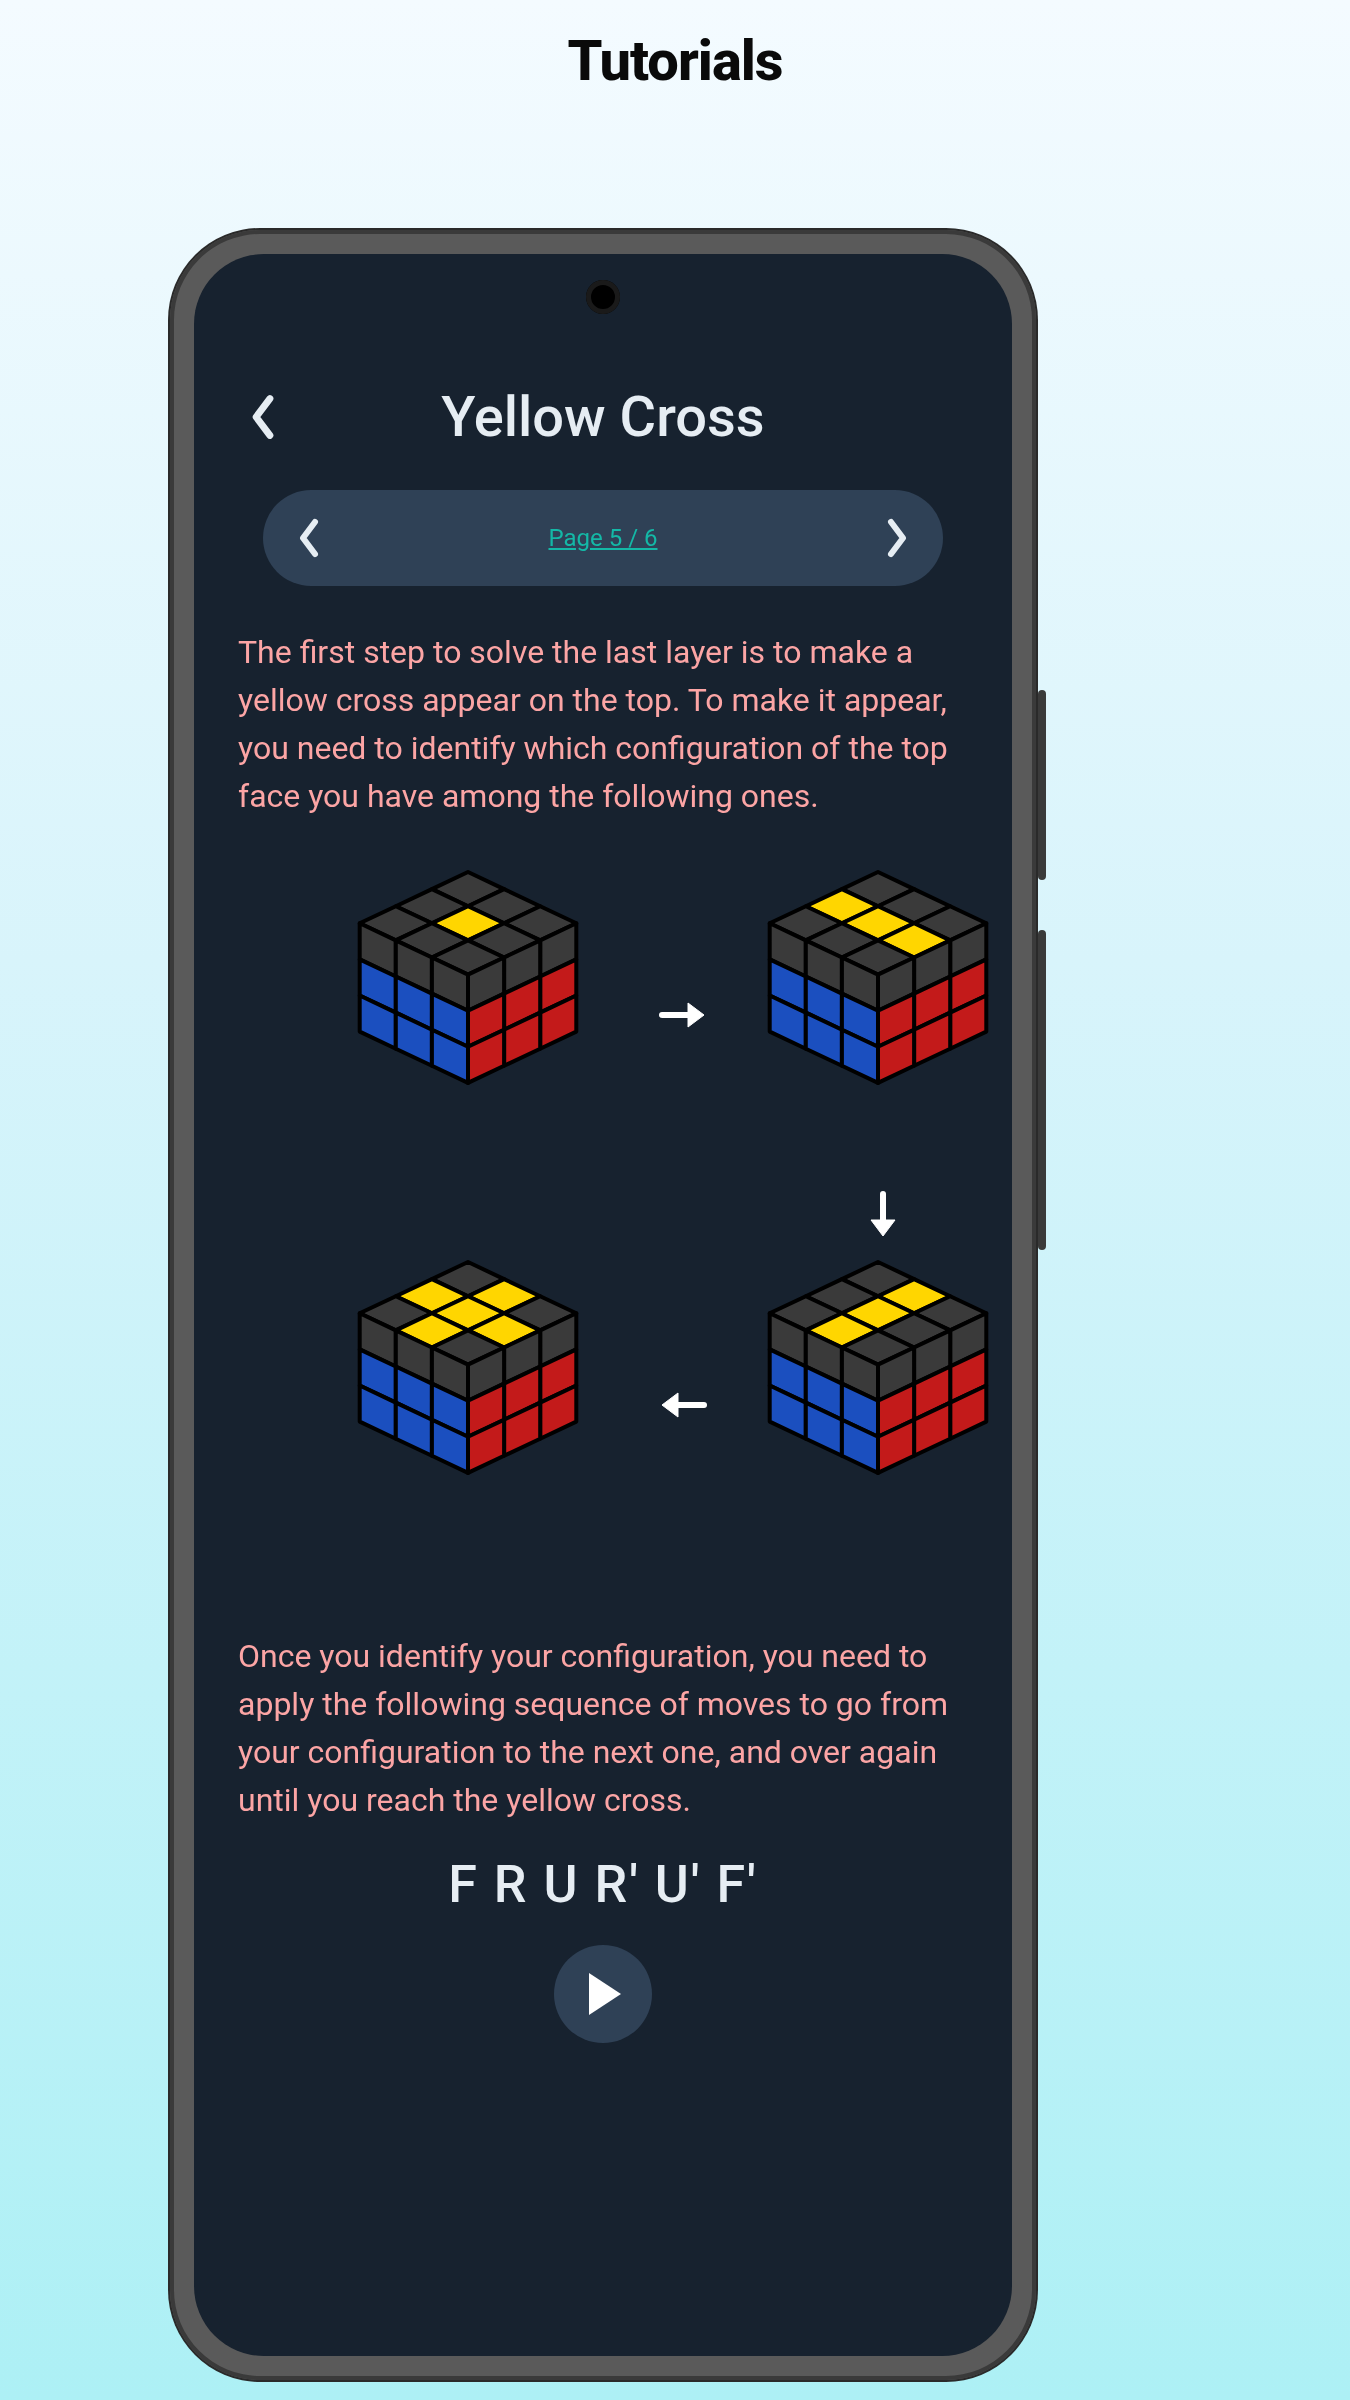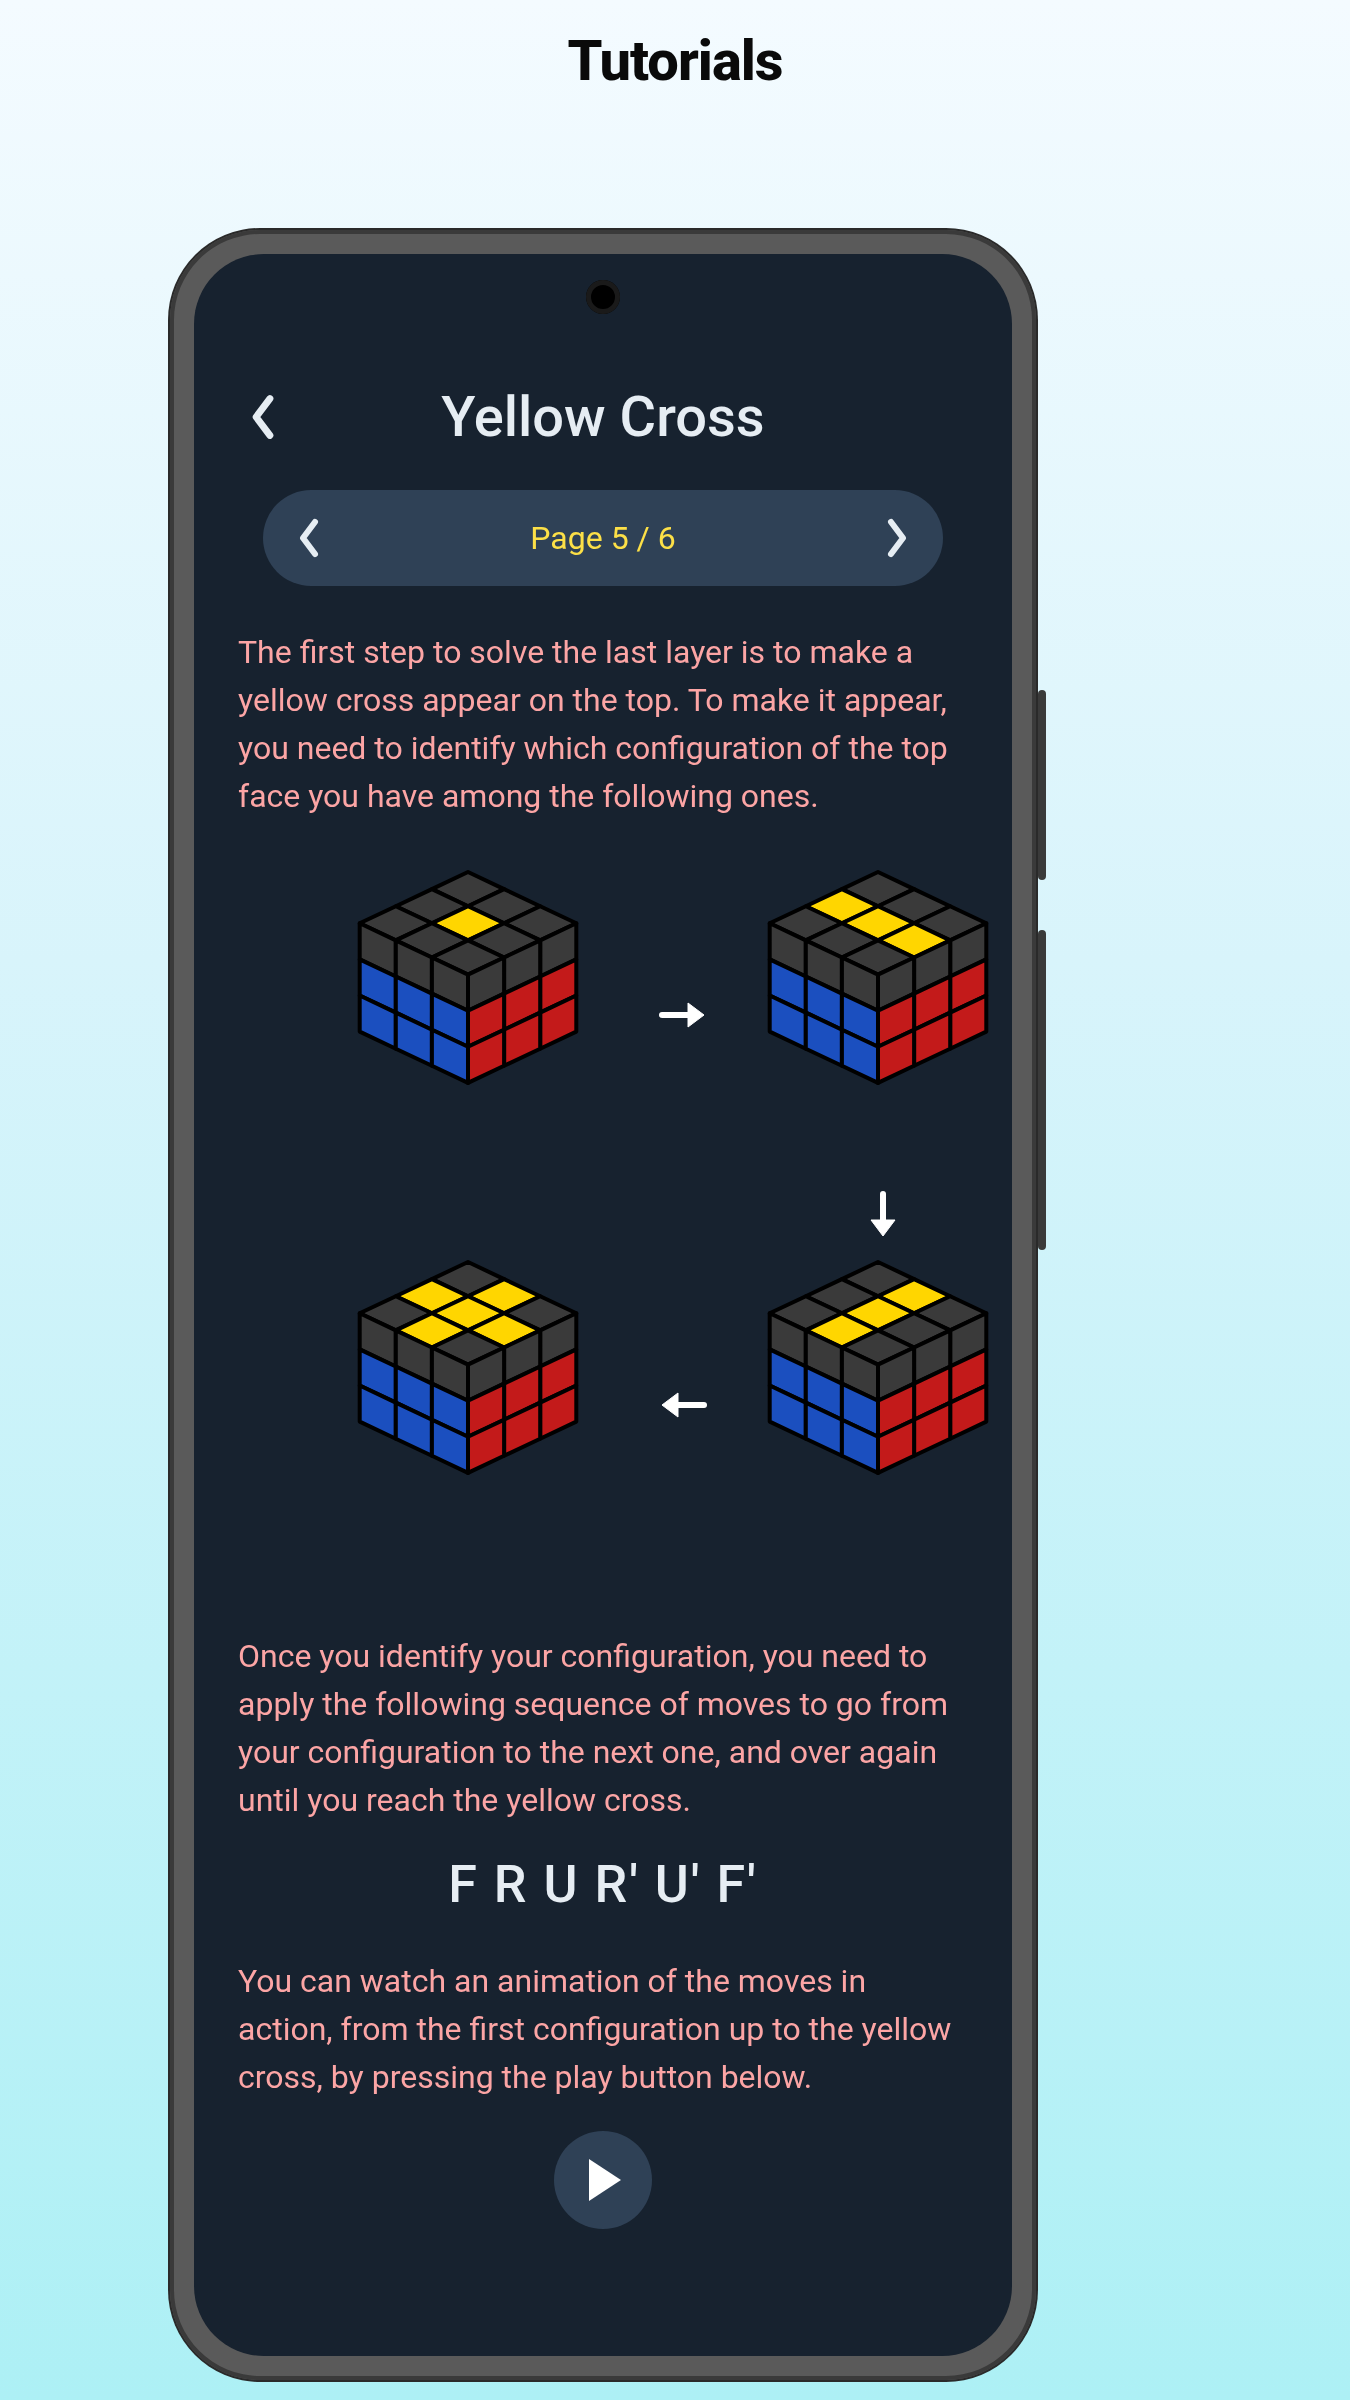--- a/index.html
+++ b/index.html
@@ -106,23 +106,24 @@
     height: 96px;
     background: #2f4156;
     border-radius: 60px;
     display: flex;
     align-items: center;
     justify-content: space-between;
     padding: 0 26px;
     box-sizing: border-box;
   }
   .pager-label {
-    font-size: 32px;
+    font-size: 24px;
     font-weight: 400;
-    color: #fde047;
+    color: #14b8a6;
+    text-decoration: underline;
   }
   .chev { width: 40px; height: 40px; display:flex; align-items:center; justify-content:center; }
   .chev svg { stroke: #eef2f5; }
 
   
   .para {
     margin-top: 42px;
     font-size: 32px;
     line-height: 1.5;
     color: #fca5a5;
@@ -348,21 +349,20 @@
               <polygon points="186.10000000000002,107.50000000000001 150.00000000000003,124.60000000000002 150.00000000000003,160.70000000000002 186.10000000000002,143.60000000000002" fill="#3a3a3a" stroke="#000" stroke-width="4" stroke-linejoin="round"></polygon>
               <polygon points="186.10000000000002,143.60000000000002 150.00000000000003,160.70000000000002 150.00000000000003,196.8 186.10000000000002,179.70000000000002" fill="#c31a1a" stroke="#000" stroke-width="4" stroke-linejoin="round"></polygon>
               <polygon points="186.10000000000002,179.70000000000002 150.00000000000003,196.8 150.00000000000003,232.9 186.10000000000002,215.8" fill="#c31a1a" stroke="#000" stroke-width="4" stroke-linejoin="round"></polygon>
             </svg></div>
       </div>
 
       <div class="para">Once you identify your configuration, you need to apply the following sequence of moves to go from your configuration to the next one, and over again until you reach the yellow cross.</div>
 
       <div class="algo">F R U R' U' F'</div>
 
-      <div class="para">You can watch an animation of the moves in action, from the first configuration up to the yellow cross, by pressing the play button below.</div>
 
       <div class="play-wrap">
         <div class="play-btn">
           <svg width="40" height="46" viewBox="0 0 40 46">
             <path d="M6 2 L38 23 L6 44 Z" fill="#fff"></path>
           </svg>
         </div>
       </div>
 
     </div>

